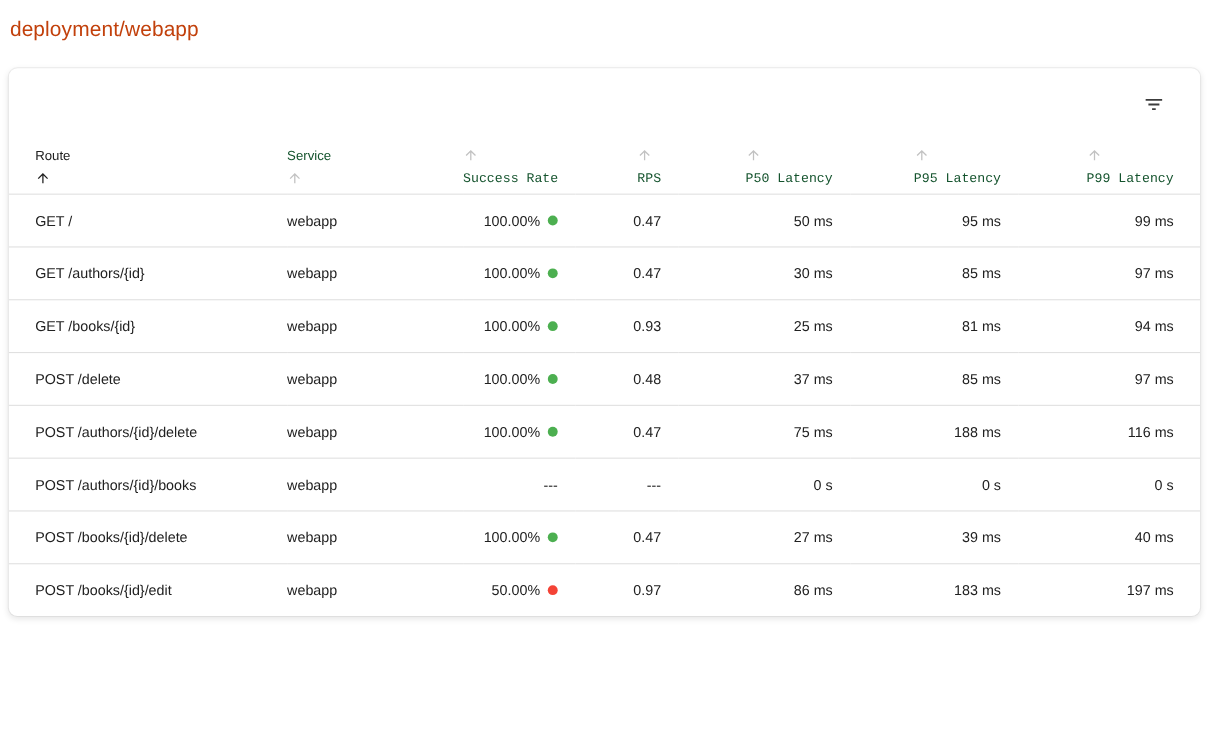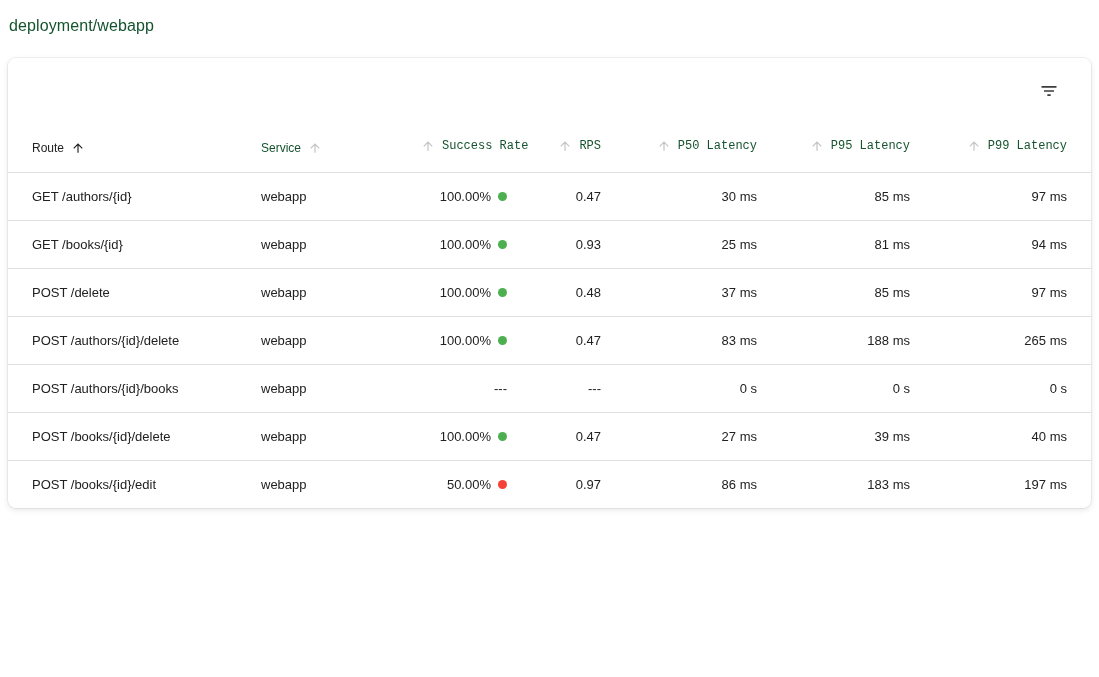--- a/index.html
+++ b/index.html
@@ -6,23 +6,23 @@
   html, body { margin: 0; padding: 0; }
   body {
     width: 1099px; height: 677px;
     background: #ffffff;
     font-family: "Liberation Sans", sans-serif;
     color: #212121;
     overflow: hidden;
   }
   .page { padding: 0 8px; }
   .page-title {
-    font-size: 16px;
+    font-size: 19px;
     font-weight: 400;
-    color: #14532d;
+    color: #c2410c;
     margin: 17px 0 23px 1px;
     letter-spacing: 0.1px;
   }
   .card {
     background: #ffffff;
     border-radius: 8px;
     box-shadow: 0 0 0 1px rgba(0,0,0,0.05), 0 2px 6px rgba(0,0,0,0.10);
     overflow: hidden;
   }
   .toolbar {
@@ -52,20 +52,21 @@
     border-bottom: 1px solid #e0e0e0;
     white-space: nowrap;
   }
   th.align-left  { text-align: left; }
   th.align-right { text-align: right; font-family: Liberation Mono, monospace; }
   th .hdr {
     display: inline-flex;
     align-items: flex-start;
     gap: 7px;
     cursor: pointer;
+    flex-direction: column;
   }
   .sort-arrow { fill: #c2c2c2; flex: 0 0 auto; }
   th.sorted { color: #212121; }
   th.sorted .sort-arrow { fill: #212121; }
   td {
     height: 48px;
     padding: 0;
     font-size: 13px;
     color: #212121;
     border-bottom: 1px solid #e0e0e0;
@@ -152,20 +153,32 @@
             <th class="align-right pr24"><span class="hdr">
                 <svg class="sort-arrow" width="14" height="14" viewBox="0 0 24 24">
                   <path d="M4 12l1.41 1.41L11 7.83V20h2V7.83l5.59 5.58L20 12l-8-8-8 8z"></path>
                 </svg>
                 <span>P99 Latency</span>
               </span></th>
           </tr>
       </thead>
       <tbody id="table-body">
           <tr>
+            <td class="pl24">GET /</td>
+            <td>webapp</td>
+            <td class="align-right pr16"><span class="sr-wrap">
+                <span>100.00%</span>
+                <span class="dot" style="background: rgb(76, 175, 80);"></span>
+              </span></td>
+            <td class="align-right pr16">0.47</td>
+            <td class="align-right pr16">50 ms</td>
+            <td class="align-right pr16">95 ms</td>
+            <td class="align-right pr24">99 ms</td>
+          </tr>
+          <tr>
             <td class="pl24">GET /authors/{id}</td>
             <td>webapp</td>
             <td class="align-right pr16"><span class="sr-wrap">
                 <span>100.00%</span>
                 <span class="dot" style="background: rgb(76, 175, 80);"></span>
               </span></td>
             <td class="align-right pr16">0.47</td>
             <td class="align-right pr16">30 ms</td>
             <td class="align-right pr16">85 ms</td>
             <td class="align-right pr24">97 ms</td>
@@ -195,23 +208,23 @@
             <td class="align-right pr24">97 ms</td>
           </tr>
           <tr>
             <td class="pl24">POST /authors/{id}/delete</td>
             <td>webapp</td>
             <td class="align-right pr16"><span class="sr-wrap">
                 <span>100.00%</span>
                 <span class="dot" style="background: rgb(76, 175, 80);"></span>
               </span></td>
             <td class="align-right pr16">0.47</td>
-            <td class="align-right pr16">83 ms</td>
+            <td class="align-right pr16">75 ms</td>
             <td class="align-right pr16">188 ms</td>
-            <td class="align-right pr24">265 ms</td>
+            <td class="align-right pr24">116 ms</td>
           </tr>
           <tr>
             <td class="pl24">POST /authors/{id}/books</td>
             <td>webapp</td>
             <td class="align-right pr16"><span class="sr-wrap">
                 <span>---</span>
               </span></td>
             <td class="align-right pr16">---</td>
             <td class="align-right pr16">0 s</td>
             <td class="align-right pr16">0 s</td>

